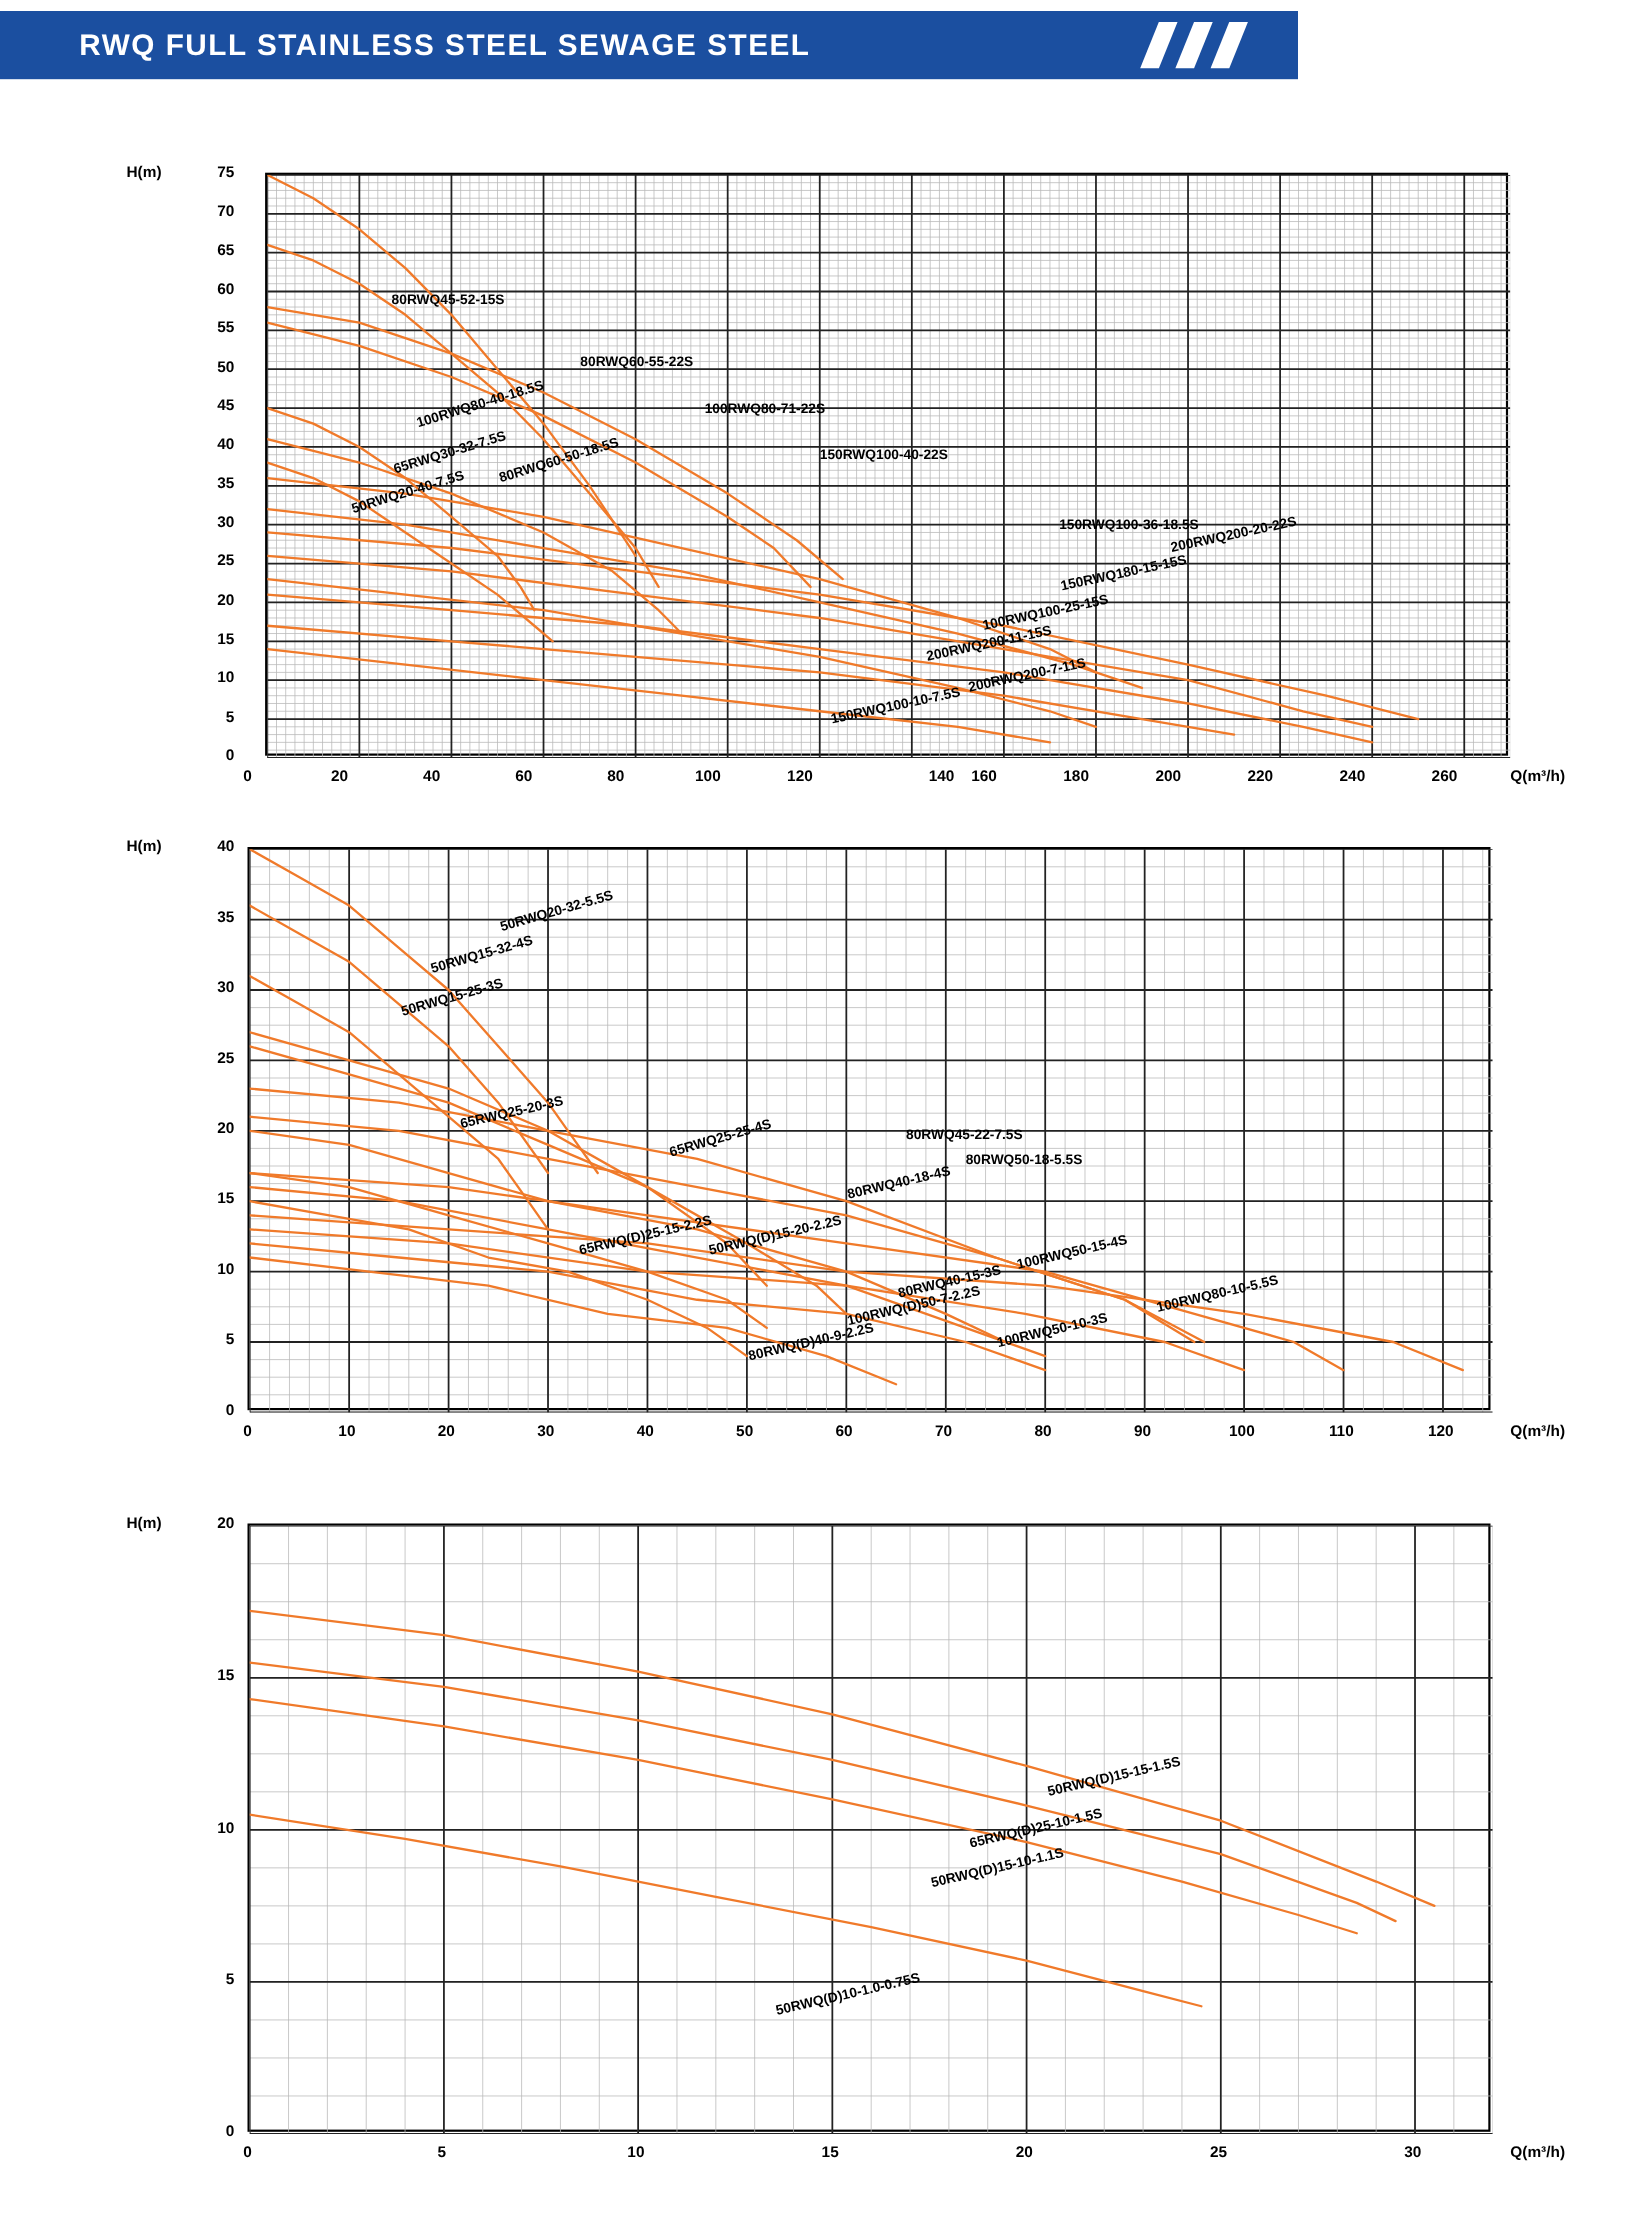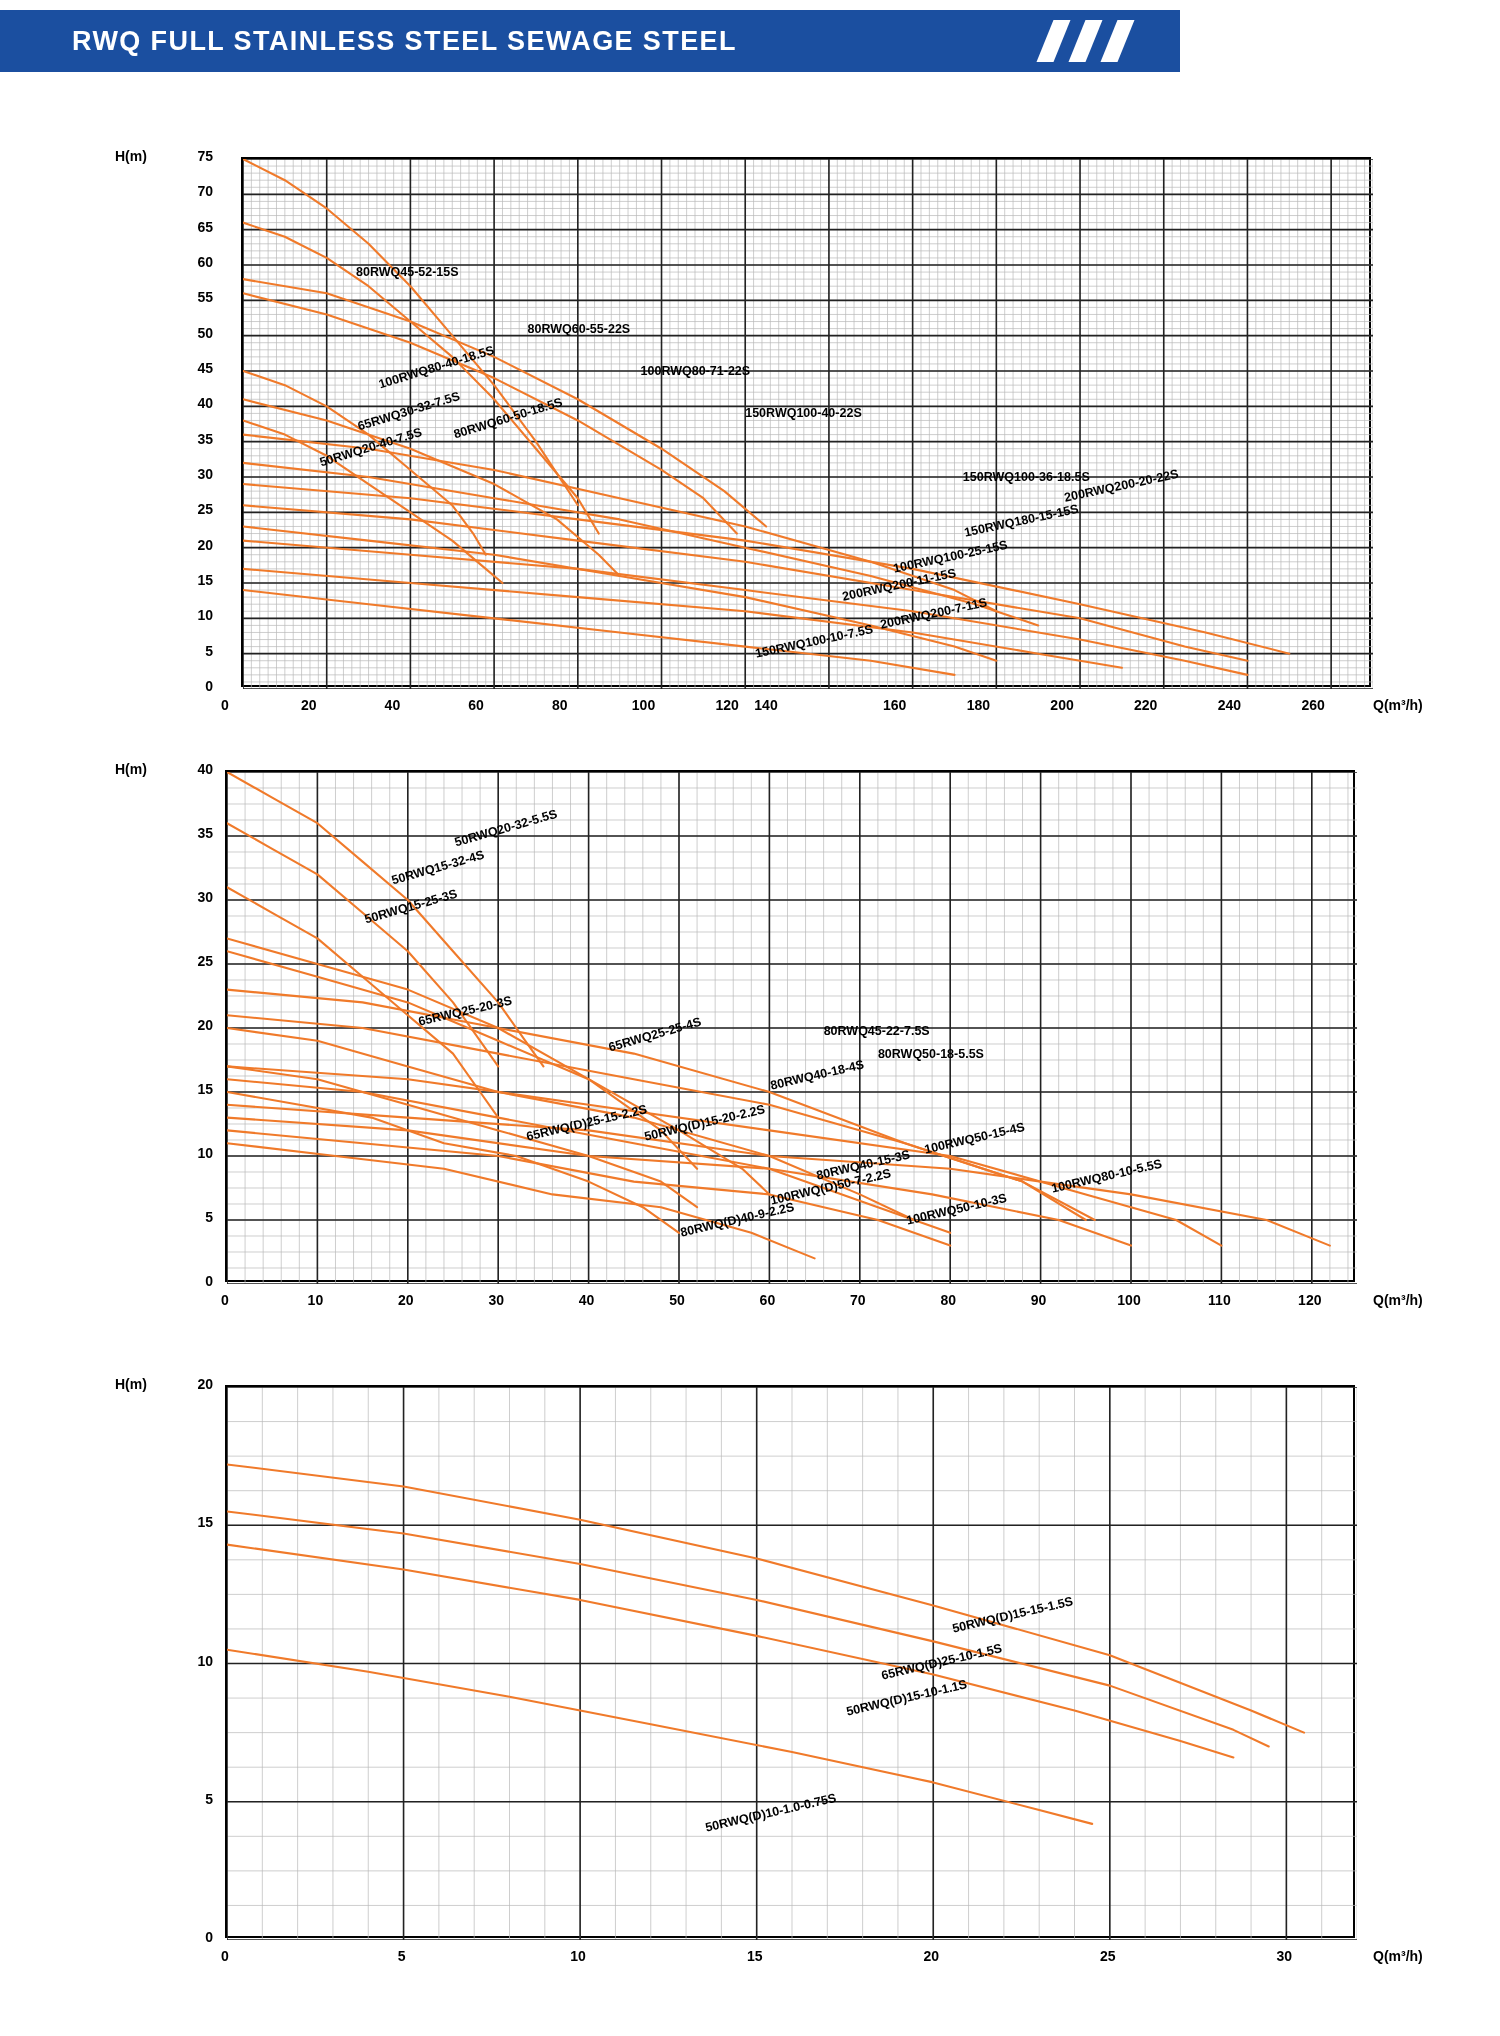--- a/index.html
+++ b/index.html
@@ -368,21 +368,21 @@
       <div class="tick-y" style="left: 173px; top: 183.333px;">70</div>
       <div class="tick-y" style="left: 173px; top: 148px;">75</div>
       <div class="axis-ylabel" style="left: 115px; top: 148px;">H(m)</div>
       <div class="tick-x" style="left: 205px; top: 697px;">0</div>
       <div class="tick-x" style="left: 288.704px; top: 697px;">20</div>
       <div class="tick-x" style="left: 372.407px; top: 697px;">40</div>
       <div class="tick-x" style="left: 456.111px; top: 697px;">60</div>
       <div class="tick-x" style="left: 539.815px; top: 697px;">80</div>
       <div class="tick-x" style="left: 623.519px; top: 697px;">100</div>
       <div class="tick-x" style="left: 707.222px; top: 697px;">120</div>
-      <div class="tick-x" style="left: 746px; top: 697px;">140</div>
+      <div class="tick-x" style="left: 836px; top: 697px;">140</div>
       <div class="tick-x" style="left: 874.63px; top: 697px;">160</div>
       <div class="tick-x" style="left: 958.333px; top: 697px;">180</div>
       <div class="tick-x" style="left: 1042.04px; top: 697px;">200</div>
       <div class="tick-x" style="left: 1125.74px; top: 697px;">220</div>
       <div class="tick-x" style="left: 1209.44px; top: 697px;">240</div>
       <div class="tick-x" style="left: 1293.15px; top: 697px;">260</div>
       <div class="axis-xlabel" style="left: 1373px; top: 697px;">Q(m³/h)</div>
     </div>
     <div class="chart-block" style="left: 0px; top: 0px; width: 1500px; height: 2036px;">
       <div class="plot" style="left: 225px; top: 770px; width: 1130px; height: 512px;">

